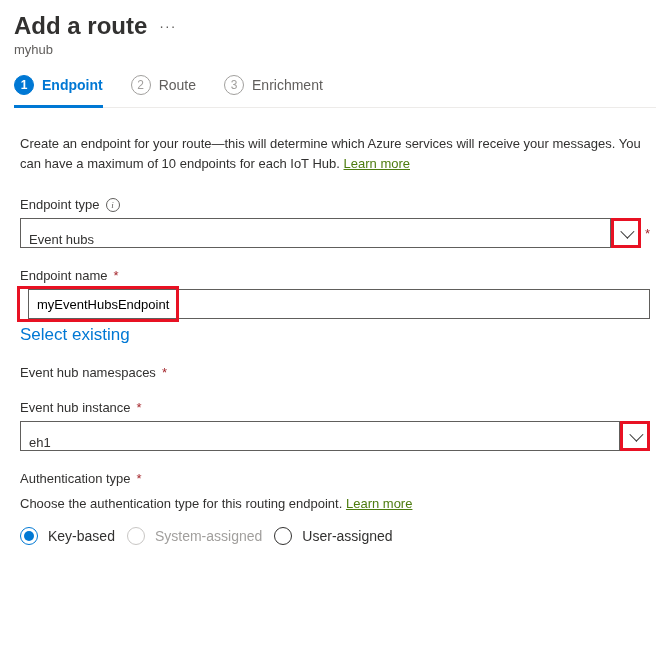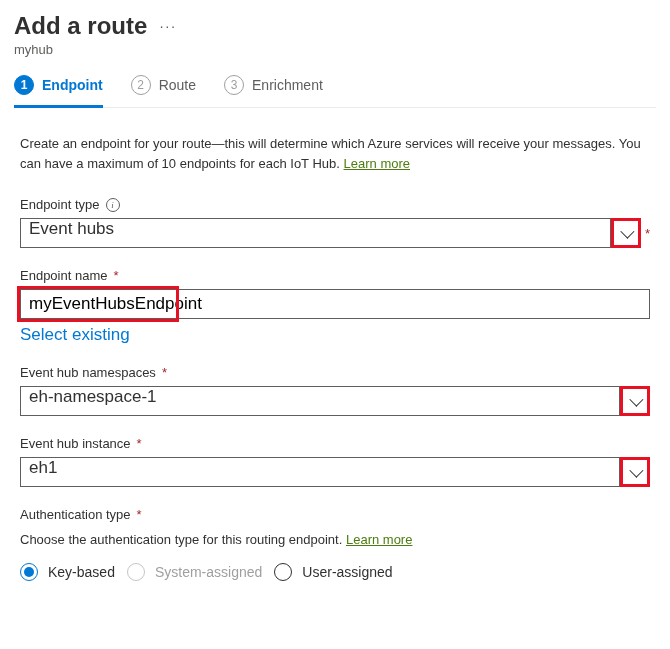--- a/index.html
+++ b/index.html
@@ -48,21 +48,21 @@
   .field-label { font-size: 13px; color: #323130; margin-bottom: 6px; display:flex; align-items:flex-end; gap:6px;}
   .req { color: #a4262c; }
   .info-icon {
     width:14px; height:14px; border:1px solid #605e5c; border-radius:50%;
     display:inline-flex; align-items:center; justify-content:center;
     font-size:9px; color:#605e5c; font-style:italic; font-family:Georgia,serif;
   }
   .control-row { display:flex; align-items:stretch; position:relative; }
   .select-box, .text-box {
     flex:1; height:30px; border:1px solid #605e5c; padding:0 8px;
-    font-size:17px; background:#fff; display:flex; align-items:flex-start;
+    font-size:13px; background:#fff; display:flex; align-items:flex-end;
     font-family: inherit;
   }
   .text-box { outline:none; }
   .chevron-cell {
     width:30px; border:1px solid #605e5c; border-left:none;
     display:flex; align-items:center; justify-content:center; background:#fff;
     cursor:pointer;
   }
   .chevron-down {
     width:10px; height:10px; border-right:1px solid #323130; border-bottom:1px solid #323130;
@@ -75,21 +75,21 @@
   .radio-group { display:flex; flex-direction:row; gap:12px; }
   .radio-row { display:flex; align-items:center; gap:10px; font-size:14px; color:#323130; cursor:pointer;}
   .radio-row.disabled { color:#a19f9d; cursor:default;align-items:center; }
   .radio-outer {
     width:18px; height:18px; border-radius:50%; border:1px solid #323130;
     display:flex; align-items:center; justify-content:center; background:#fff;
   }
   .radio-row.disabled .radio-outer { border-color:#c8c6c4; }
   .radio-row.selected .radio-outer { border-color:#0078d4; }
   .radio-inner { width:10px; height:10px; border-radius:50%; background:#0078d4; }
-  .name-wrap { position:relative; }
+  .name-wrap { position:relative;padding-left:8px; }
   .name-highlight {
     position:absolute; left:-3px; top:-3px; height:36px; width:162px;
     border:3px solid #e81123; pointer-events:none;
   }
 </style>
 </head>
 <body>
 
 <div class="header">
   <div class="title-row">
@@ -146,28 +146,20 @@
       <input class="text-box" type="text" value="myEventHubsEndpoint" style="">
       <div class="name-highlight"></div>
     </div>
     <span class="sub-link">Select existing</span>
   </div>
 
   <div class="field">
     <div class="field-label">
       <span>Event hub namespaces</span>
       <span class="req">*</span>
-    </div>
-    <div class="control-row">
-      <div class="select-box">
-        <span>eh-namespace-1</span>
-      </div>
-      <div class="chevron-cell red-box">
-        <span class="chevron-down"></span>
-      </div>
     </div>
   </div>
 
   <div class="field">
     <div class="field-label">
       <span>Event hub instance</span>
       <span class="req">*</span>
     </div>
     <div class="control-row">
       <div class="select-box">

